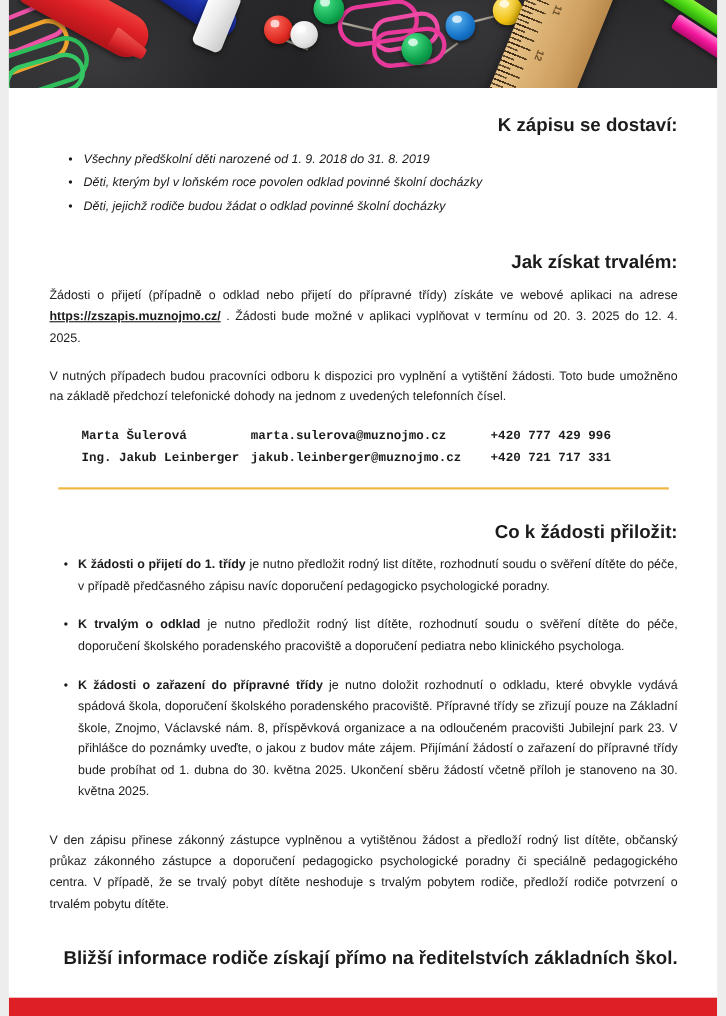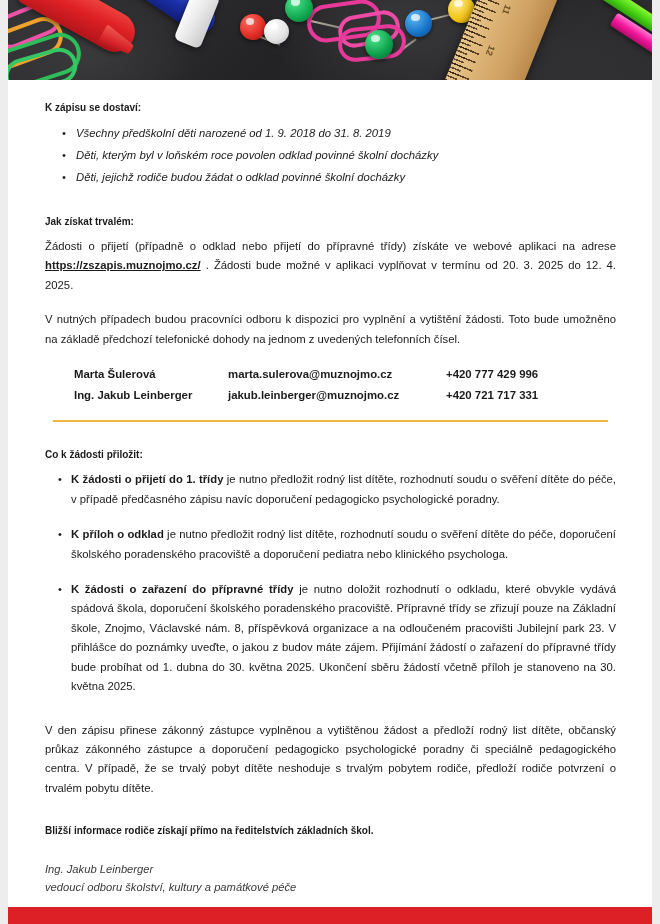--- a/index.html
+++ b/index.html
@@ -177,22 +177,23 @@
 
   
   .content {
     padding: 14px 36px 0 37px;
     color: #1b1b1b;
     font-size: 11.3px;
     line-height: 1.62;
   }
   .h-bold {
     font-weight: bold;
-    font-size: 10px;
+    font-size: 17px;
     margin: 6px 0 7px 0;
+    text-align: right;
   }
   ul.plain {
     margin: 0 0 0 0;
     padding-left: 31px;
     list-style: none;
   }
   ul.plain > li {
     position: relative;
     margin: 0 0 1px 0;
     line-height: 1.85;
@@ -218,21 +219,21 @@
     text-decoration: underline;
   }
 
   
   .contacts {
     margin: 16px 0 0 29px;
     border-collapse: collapse;
     font-weight: bold;
     font-size: 11.4px;
   }
-  .contacts td { padding: 0 0 2px 0; white-space: nowrap; }
+  .contacts td { padding: 0 0 2px 0; white-space: nowrap; font-family: Liberation Mono, monospace; }
   .c-name  { width: 154px; }
   .c-mail  { width: 218px; }
   .c-phone { }
 
   .divider {
     height: 0;
     border-top: 2px solid #f0b740;
     margin: 14px 8px 0 8px;
   }
 
@@ -353,21 +354,21 @@
     </table>
 
     <div class="divider"></div>
 
     <div class="gap-lg"></div>
 
     <div class="h-bold">Co k žádosti přiložit:</div>
 
     <ul class="att">
       <li><span class="b">K žádosti o přijetí do 1. třídy</span><span> je nutno předložit rodný list dítěte, rozhodnutí soudu o svěření dítěte do péče, v případě předčasného zápisu navíc doporučení pedagogicko psychologické poradny.</span></li>
-      <li><span class="b">K příloh o odklad</span><span> je nutno předložit rodný list dítěte, rozhodnutí soudu o svěření dítěte do péče, doporučení školského poradenského pracoviště a doporučení pediatra nebo klinického psychologa.</span></li>
+      <li><span class="b">K trvalým o odklad</span><span> je nutno předložit rodný list dítěte, rozhodnutí soudu o svěření dítěte do péče, doporučení školského poradenského pracoviště a doporučení pediatra nebo klinického psychologa.</span></li>
       <li><span class="b">K žádosti o zařazení do přípravné třídy</span><span> je nutno doložit rozhodnutí o odkladu, které obvykle vydává spádová škola, doporučení školského poradenského pracoviště. Přípravné třídy se zřizují pouze na Základní škole, Znojmo, Václavské nám. 8, příspěvková organizace a na odloučeném pracovišti Jubilejní park 23. V přihlášce do poznámky uveďte, o jakou z budov máte zájem. Přijímání žádostí o zařazení do přípravné třídy bude probíhat od 1. dubna do 30. května 2025. Ukončení sběru žádostí včetně příloh je stanoveno na 30. května 2025.</span></li>
     </ul>
 
     <div class="gap-lg"></div>
 
     <p class="just">V den zápisu přinese zákonný zástupce vyplněnou a vytištěnou žádost a předloží rodný list dítěte, občanský průkaz zákonného zástupce a doporučení pedagogicko psychologické poradny či speciálně pedagogického centra. V případě, že se trvalý pobyt dítěte neshoduje s trvalým pobytem rodiče, předloží rodiče potvrzení o trvalém pobytu dítěte.</p>
 
     <div class="gap-lg"></div>
 
     <div class="h-bold">Bližší informace rodiče získají přímo na ředitelstvích základních škol.</div>

